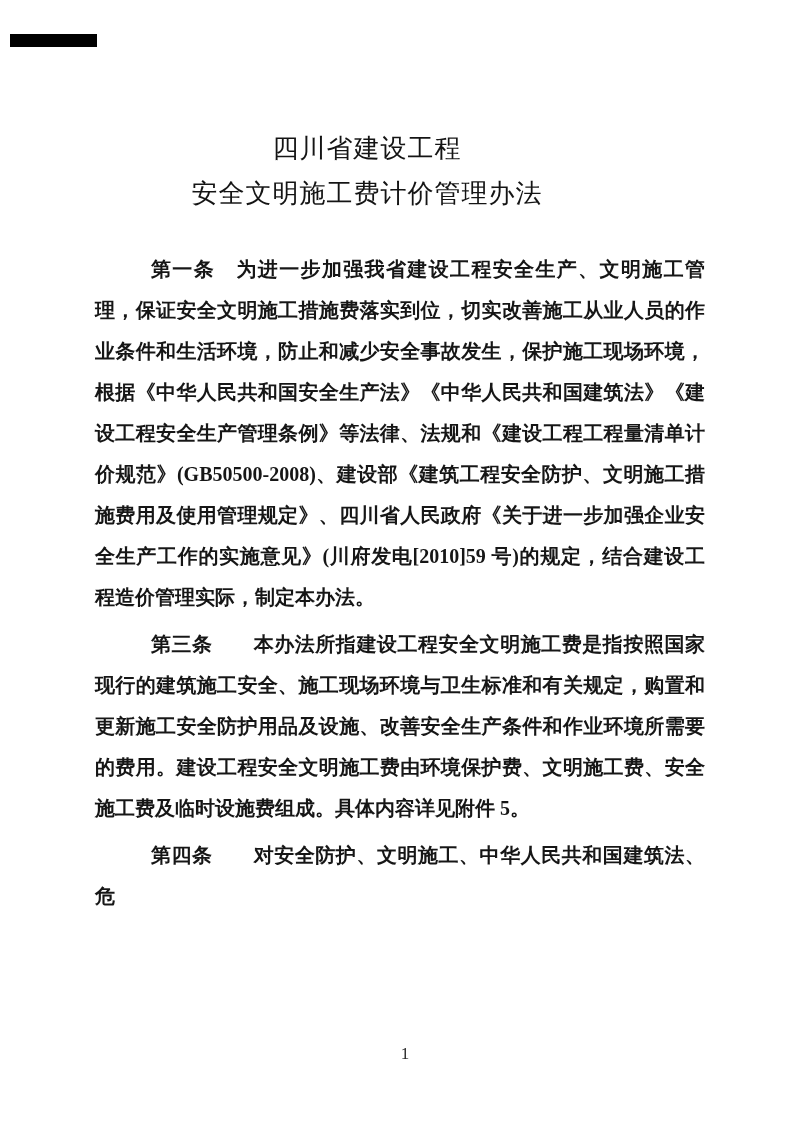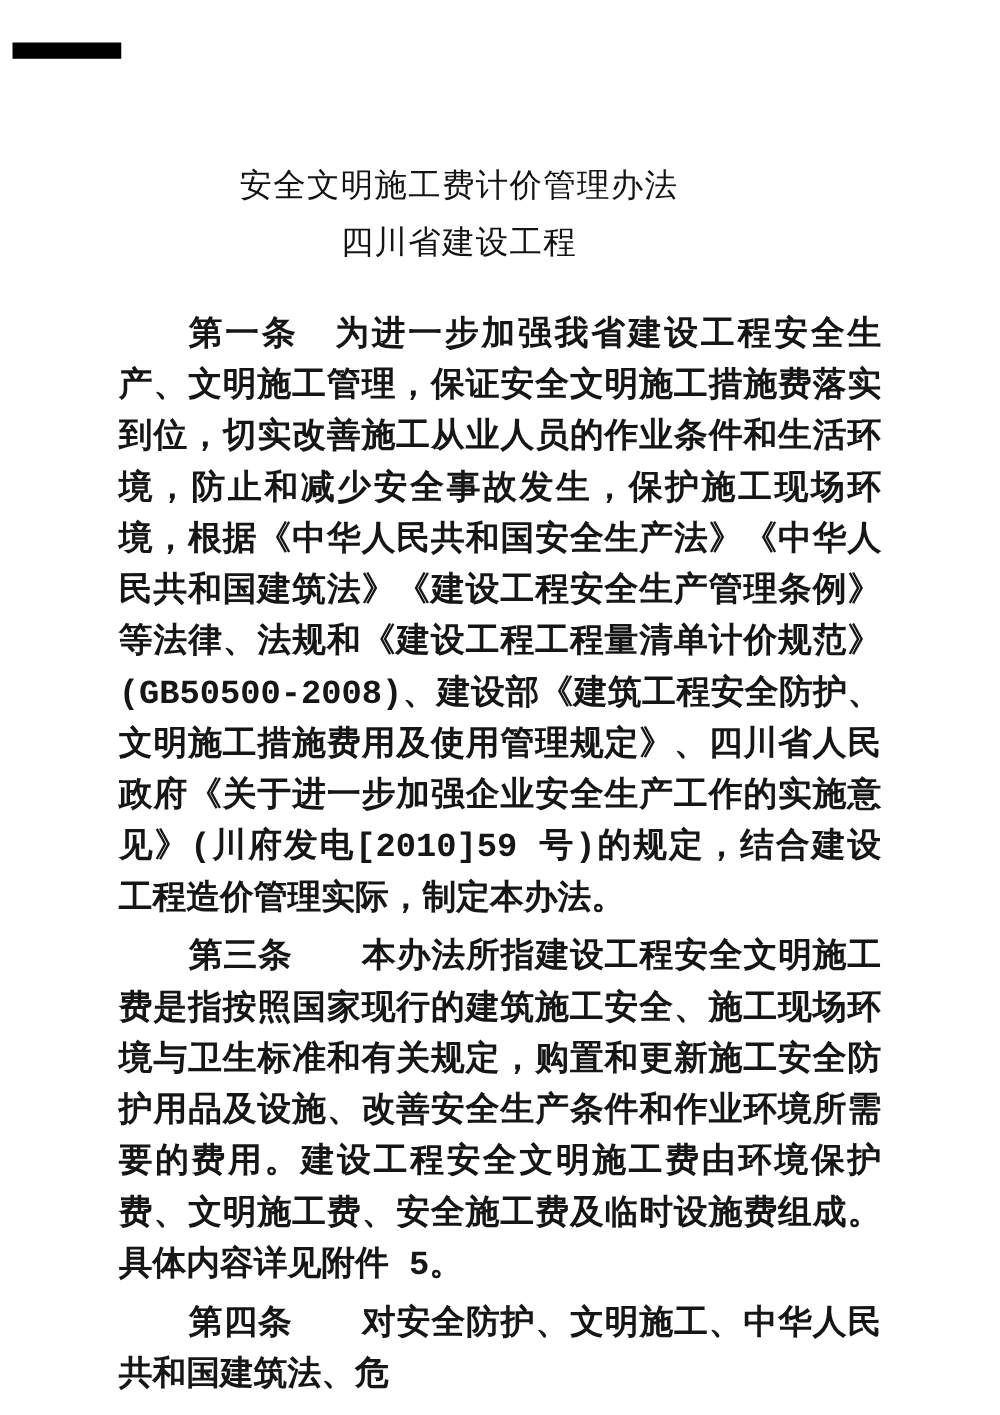--- a/index.html
+++ b/index.html
@@ -30,23 +30,23 @@
     line-height: 45px;
     font-weight: 500;
     color: #141414;
     letter-spacing: 1px;
   }
   .body-block {
     position: absolute;
     left: 95px;
     top: 249px;
     width: 610px;
-    font-family: Liberation Mono, monospace;
+    font-family: Liberation Serif, serif;
     font-weight: 700;
-    font-size: 27px;
+    font-size: 20px;
     line-height: 41px;
     color: #161616;
     text-align: justify;
     text-justify: inter-ideograph;
   }
   .body-block p {
     margin: 0 0 6px 0;
     text-indent: 56px;
   }
   .footer {
@@ -61,22 +61,22 @@
   }
 </style>
 </head>
 <body>
 
 <div class="page">
 
   <div class="scan-bar"></div>
 
   <div class="title-block">
+    <div class="title-line">四川省建设工程</div>
     <div class="title-line">安全文明施工费计价管理办法</div>
-    <div class="title-line">四川省建设工程</div>
   </div>
 
   <div class="body-block">
     <p>第一条　为进一步加强我省建设工程安全生产、文明施工管理，保证安全文明施工措施费落实到位，切实改善施工从业人员的作业条件和生活环境，防止和减少安全事故发生，保护施工现场环境，根据《中华人民共和国安全生产法》《中华人民共和国建筑法》《建设工程安全生产管理条例》等法律、法规和《建设工程工程量清单计价规范》(GB50500-2008)、建设部《建筑工程安全防护、文明施工措施费用及使用管理规定》、四川省人民政府《关于进一步加强企业安全生产工作的实施意见》(川府发电[2010]59 号)的规定，结合建设工程造价管理实际，制定本办法。</p>
     <p>第三条　　本办法所指建设工程安全文明施工费是指按照国家现行的建筑施工安全、施工现场环境与卫生标准和有关规定，购置和更新施工安全防护用品及设施、改善安全生产条件和作业环境所需要的费用。建设工程安全文明施工费由环境保护费、文明施工费、安全施工费及临时设施费组成。具体内容详见附件 5。</p>
     <p>第四条　　对安全防护、文明施工、中华人民共和国建筑法、危</p>
   </div>
 
   <div class="footer">1</div>
 

